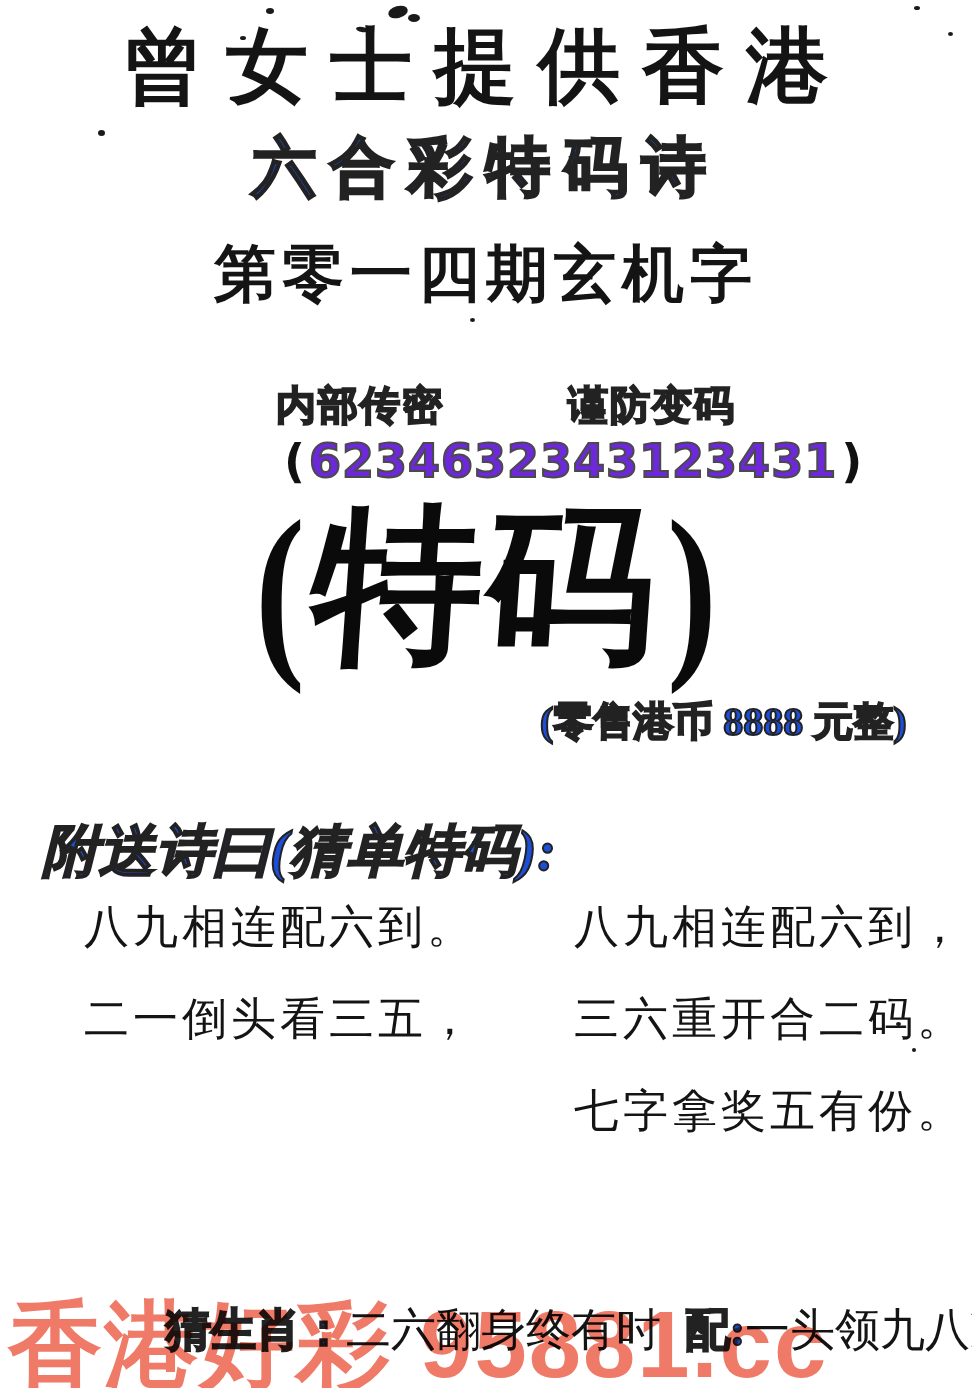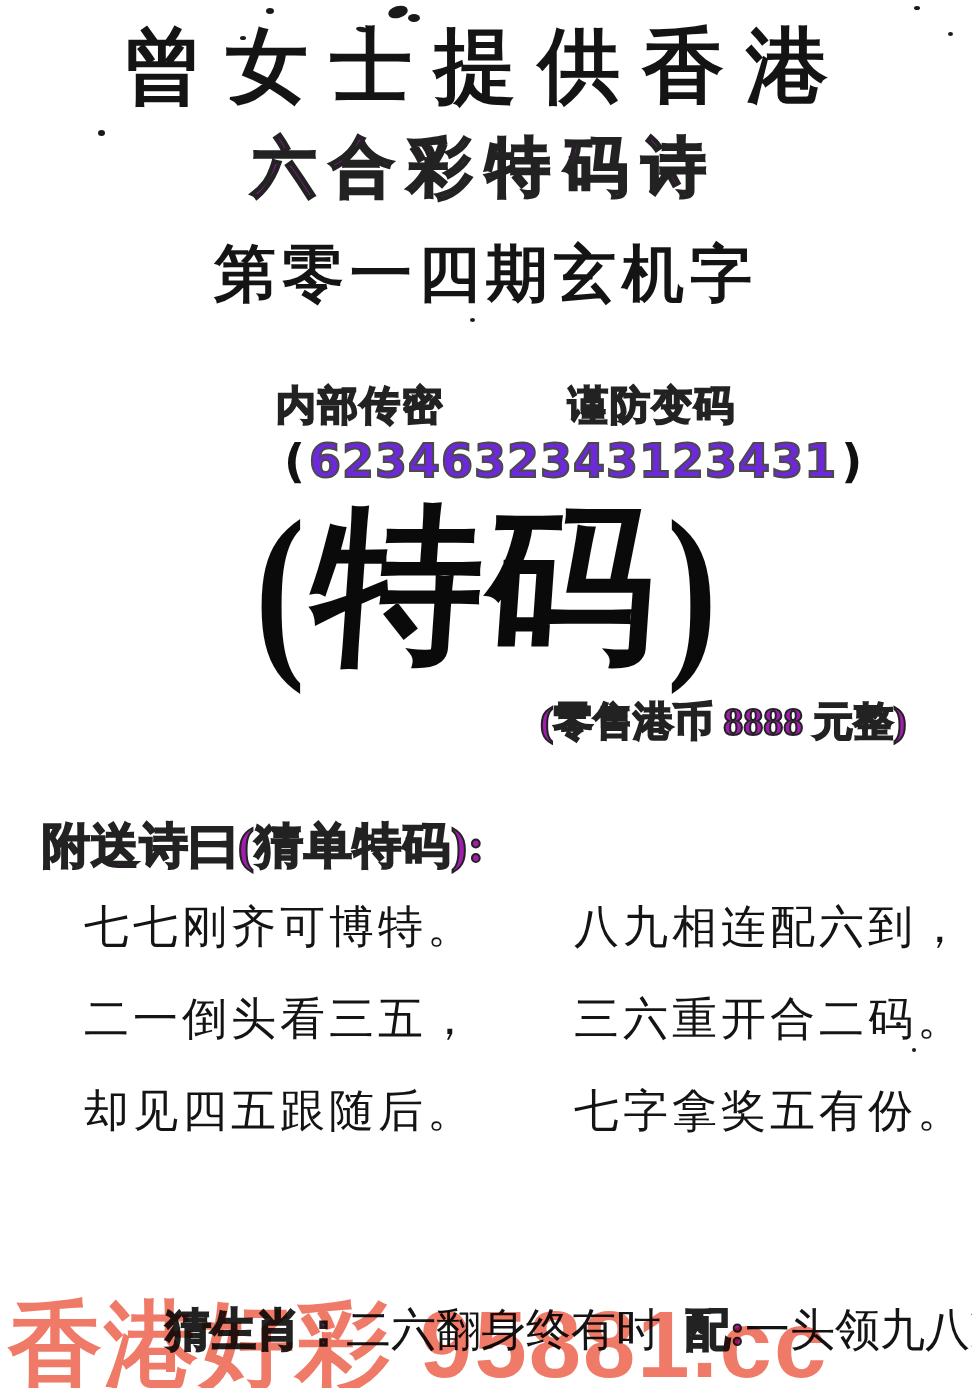--- a/index.html
+++ b/index.html
@@ -5,42 +5,42 @@
   html,body{margin:0;padding:0;background:#ffffff;}
   .page{
     position:relative;width:972px;height:1388px;background:#ffffff;overflow:hidden;
     font-family:"Liberation Serif","DejaVu Serif",serif;color:#141414;
   }
   .abs{position:absolute;}
   .center{left:0;width:100%;text-align:center;}
   .nowrap{white-space:nowrap;}
 
   
-  .outline{color:#a21caf;-webkit-text-stroke:2px #222;font-weight:bold;}
+  .outline{color:#1d4ed8;-webkit-text-stroke:2px #222;font-weight:bold;}
   @supports not (-webkit-text-stroke:1px black){ .outline{color:#222;} }
 
   .title{top:24px;font-size:82px;font-weight:bold;letter-spacing:22px;line-height:1.05;}
   .subtitle{top:134px;font-size:64px;letter-spacing:14px;-webkit-text-stroke:2.5px #222;line-height:1.05;}
   .issue{top:242px;font-size:62px;font-weight:600;letter-spacing:6px;line-height:1.05;}
 
   .notice{top:378px;font-size:40px;letter-spacing:2px;}
   .notice-left{left:276px;}
   .notice-right{left:568px;}
 
   .code-row{top:438px;left:284px;display:flex;align-items:center;font-family:"DejaVu Sans","Liberation Sans",sans-serif;font-weight:bold;}
   .code-paren{font-size:46px;color:#111;line-height:1;}
   .code-digits{font-size:46px;color:#6d28d9;-webkit-text-stroke:2px #4a4a4a;letter-spacing:1px;line-height:1;margin:0 4px;}
   @supports not (-webkit-text-stroke:1px black){ .code-digits{color:#4a4a4a;} }
 
   .big-row{top:484px;left:0;width:100%;height:208px;display:flex;justify-content:center;align-items:center;}
   .big-paren{font-size:150px;font-weight:bold;line-height:1;transform:scaleY(1.28);margin:0 8px;color:#0a0a0a;}
   .big-chars{font-size:170px;font-weight:900;line-height:1.02;letter-spacing:3px;transform:skewX(-4deg);color:#0a0a0a;}
 
   .price{top:694px;left:540px;font-size:40px;letter-spacing:0px;}
-  .poem-intro{top:814px;left:42px;font-size:48px;letter-spacing:1px;}
+  .poem-intro{top:814px;left:42px;font-size:56px;letter-spacing:1px;font-style:italic;}
 
   .poem-col{top:898px;}
   .poem-col .poem-line{height:92px;font-size:45px;letter-spacing:4px;white-space:nowrap;line-height:1.3;}
   .poem-left{left:84px;}
   .poem-right{left:574px;}
 
   .footer-row{top:1300px;left:166px;font-size:45px;display:flex;align-items:baseline;white-space:nowrap;}
   .footer-row .outline{-webkit-text-stroke:2px #222;}
   .pair-label{margin-left:24px;}
 
@@ -86,23 +86,22 @@
     <span class="big-paren">(</span>
     <span class="big-chars">特码</span>
     <span class="big-paren">)</span>
   </div>
 
   <div class="abs price outline nowrap">(零售港币 8888 元整)</div>
 
   <div class="abs poem-intro outline nowrap">附送诗曰(猜单特码):</div>
 
   <div class="abs poem-col poem-left">
-    <div class="poem-line">七七刚齐可博特。</div>
+    <div class="poem-line">八九相连配六到。</div>
     <div class="poem-line">二一倒头看三五，</div>
-    <div class="poem-line">却见四五跟随后。</div>
   </div>
   <div class="abs poem-col poem-right">
     <div class="poem-line">八九相连配六到，</div>
     <div class="poem-line">三六重开合二码。</div>
     <div class="poem-line">七字拿奖五有份。</div>
   </div>
 
   <div class="abs footer-row">
     <span class="outline">猜生肖：</span>
     <span>二六翻身终有时</span>

